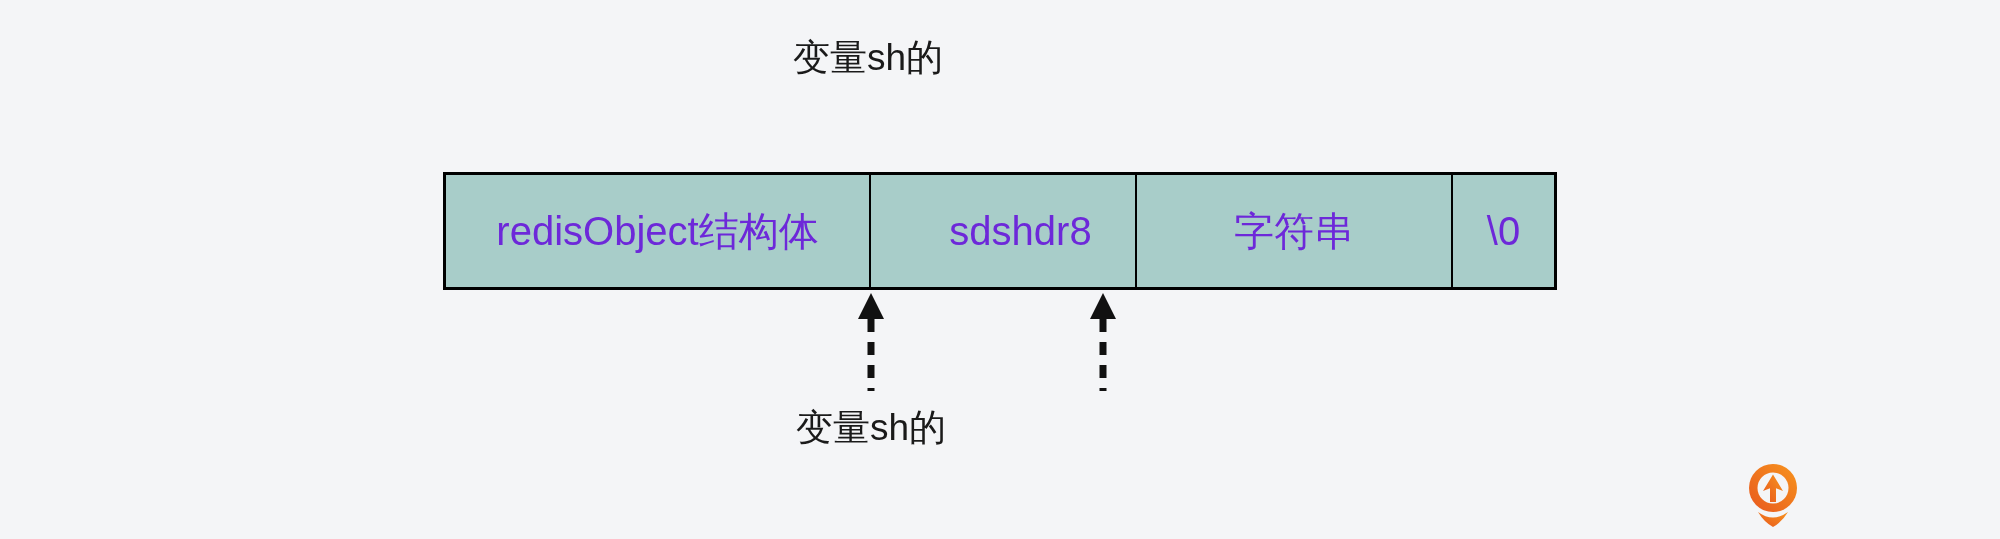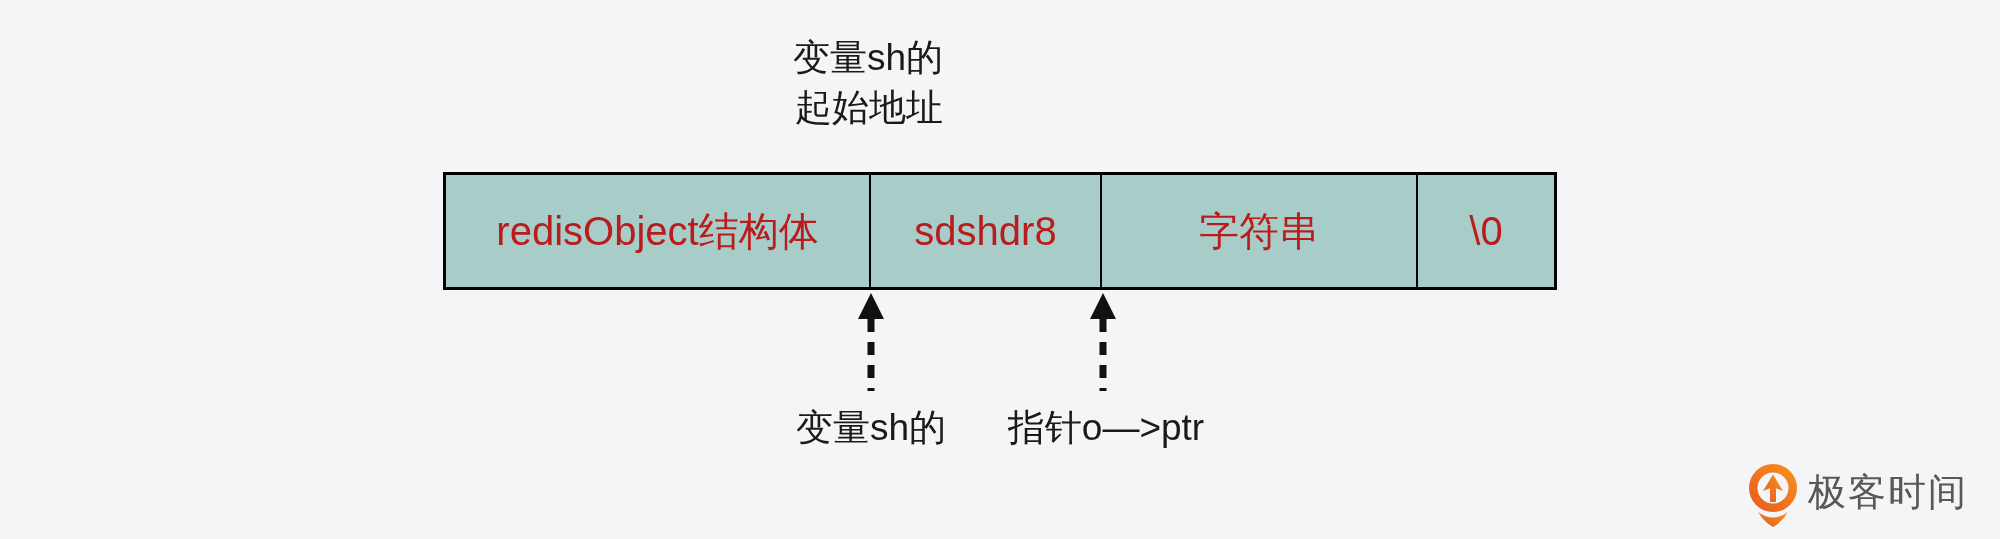--- a/index.html
+++ b/index.html
@@ -40,27 +40,27 @@
     background: #a8cdc9;
     border: 3px solid #000;
     display: flex;
     align-items: stretch;
   }
   .cell {
     display: flex;
     align-items: center;
     justify-content: center;
     font-size: 40px;
-    color: #b91c1c;
+    color: #6d28d9;
     box-sizing: border-box;
     white-space: nowrap;
   }
   .cell.divider { border-right: 2px solid #000; }
   .cell.c1 { width: 425px; }
-  .cell.c2 { width: 231px; }
+  .cell.c2 { width: 231px; margin-left: 35px; }
   .cell.c3 { width: 316px; }
   .cell.c4 { flex: 1; }
 
   
   .pointer-arrow {
     position: absolute;
     top: 293px;
     width: 0;
     height: 0;
     transform: translateX(-50%);
@@ -124,51 +124,48 @@
     top: -3px;
   }
 </style>
 </head>
 <body>
 
 <div class="stage">
 
   <div class="top-label label-sh-start">
     <div>变量sh的</div>
-    <div>起始地址</div>
   </div>
 
   <div class="bar">
     <div class="cell c1 divider">redisObject结构体</div>
     <div class="cell c2 divider">sdshdr8</div>
     <div class="cell c3 divider">字符串</div>
     <div class="cell c4">\0</div>
   </div>
 
   <div class="pointer-arrow arrow-sh">
     <div class="arrow-head"></div>
     <div class="arrow-stem"></div>
   </div>
   <div class="pointer-arrow arrow-optr">
     <div class="arrow-head"></div>
     <div class="arrow-stem"></div>
   </div>
 
   <div class="pointer-label sh">变量sh的</div>
-  <div class="pointer-label optr">指针o—&gt;ptr</div>
 
   <div class="logo">
     <svg class="logo-icon" viewBox="0 0 54 66" aria-hidden="true">
       <defs>
         <linearGradient id="gk-grad" x1="0" y1="1" x2="1" y2="0">
           <stop offset="0" stop-color="#e8581e"></stop>
           <stop offset="1" stop-color="#f7941e"></stop>
         </linearGradient>
       </defs>
       <circle cx="27" cy="26" r="24" fill="url(#gk-grad)"></circle>
       <circle cx="27" cy="26" r="15.5" fill="#f4f5f7"></circle>
       <path d="M27 12.5 L37 29 L30 26.2 L30 40 L24 40 L24 26.2 L17 29 Z" fill="url(#gk-grad)"></path>
       <path d="M12 50 Q27 61 42 50 Q36 60 27 65 Q18 60 12 50 Z" fill="url(#gk-grad)"></path>
     </svg>
-    <span class="logo-text">极客时间</span>
   </div>
 
 </div>
 
 </body></html>

